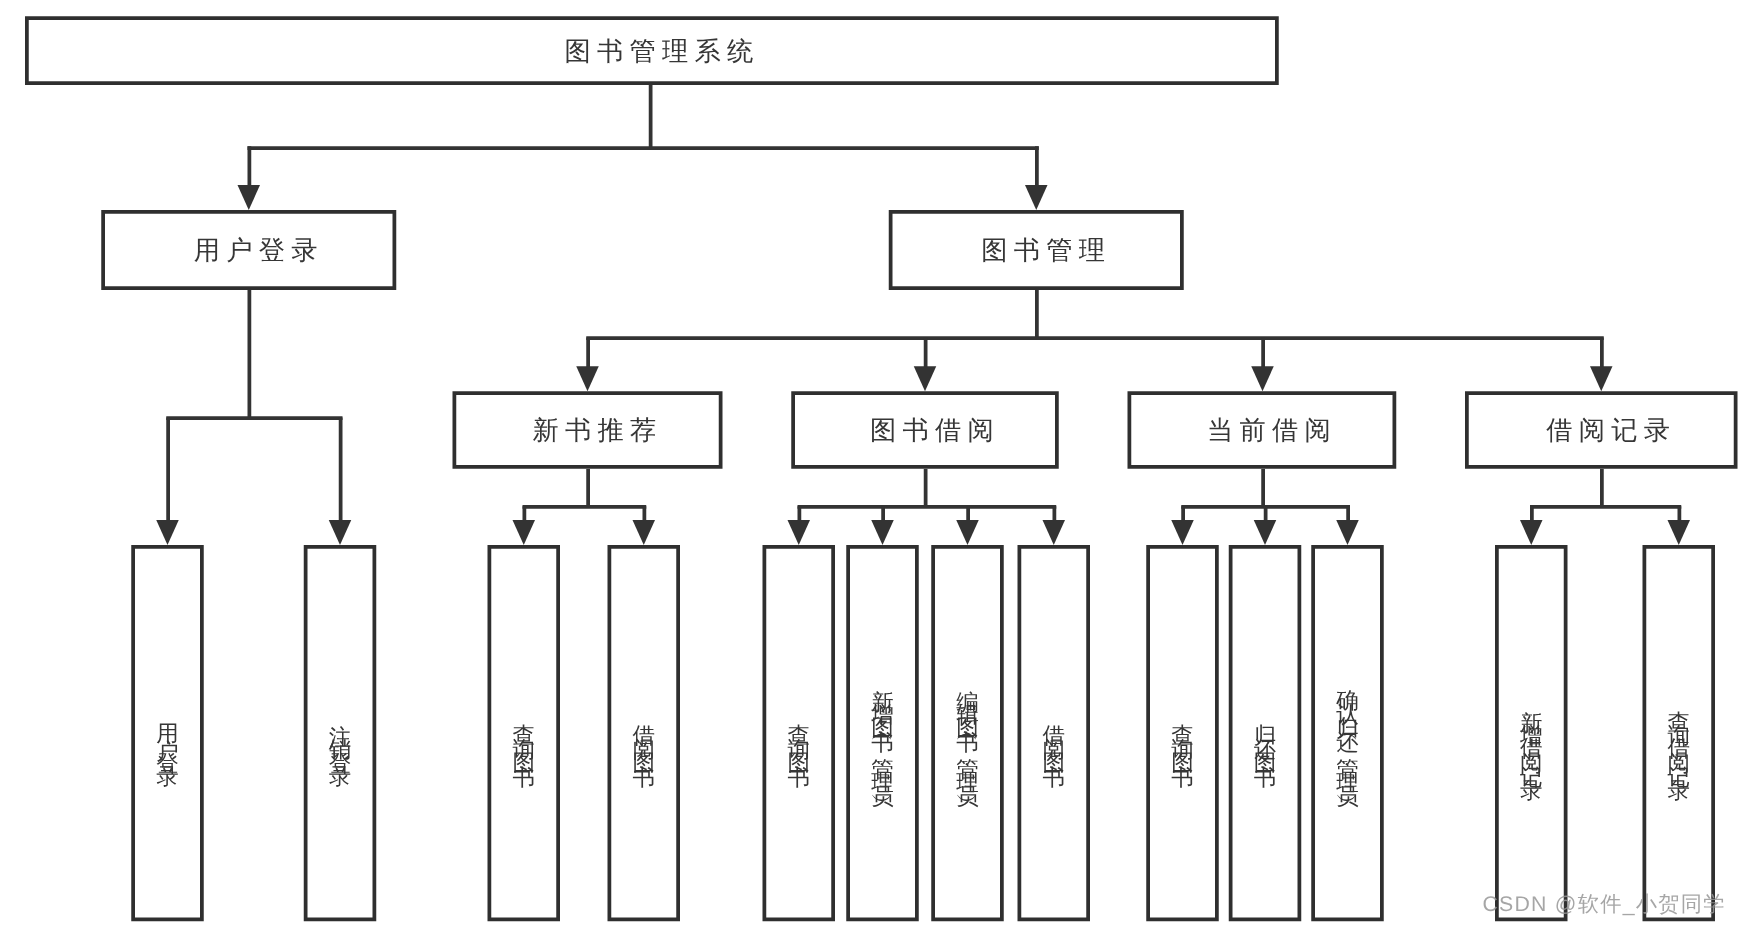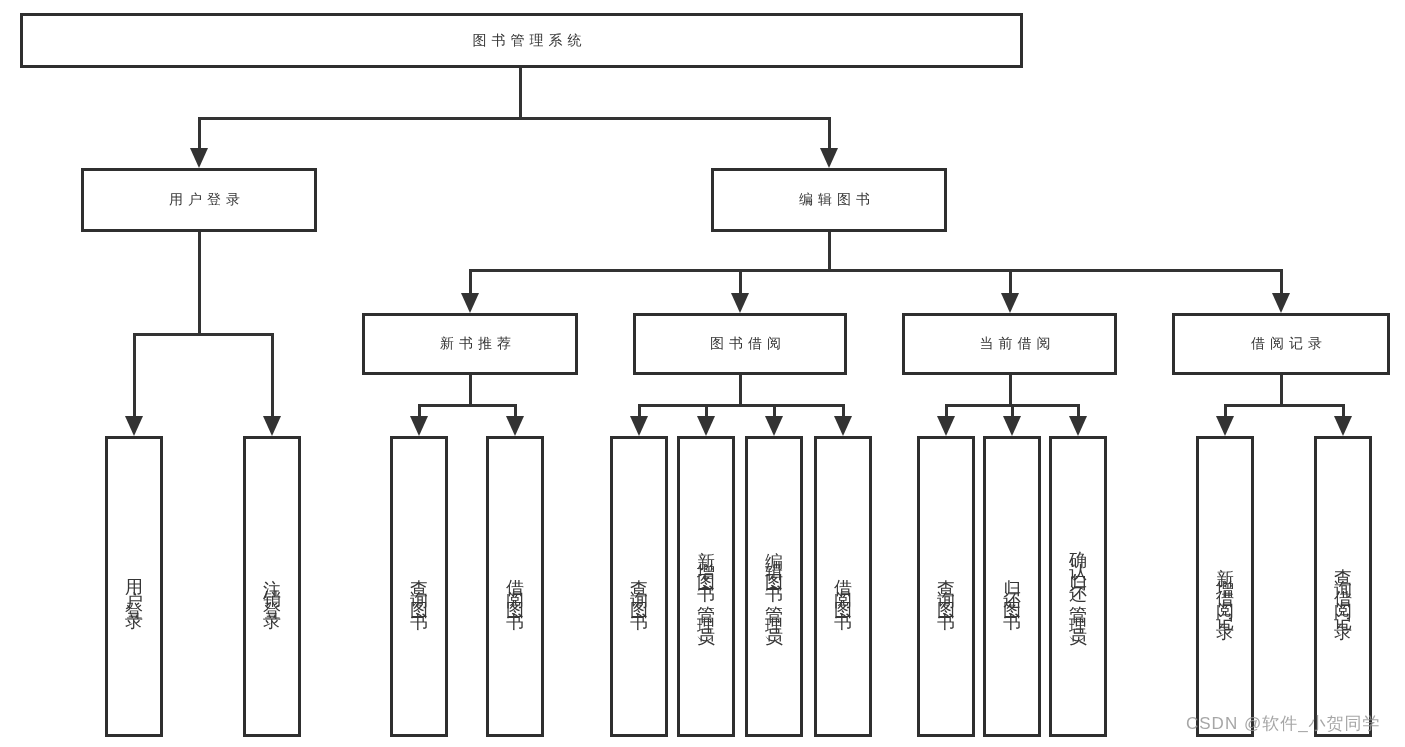--- a/index.html
+++ b/index.html
@@ -4,21 +4,21 @@
 <style>
   html,body{margin:0;padding:0;background:#ffffff;}
   .canvas{
     position:relative;width:1405px;height:747px;background:#ffffff;
     font-family:"Liberation Sans","DejaVu Sans",sans-serif;overflow:hidden;
   }
   .box{
     position:absolute;box-sizing:border-box;border:3px solid #2f2f2f;background:#ffffff;
     display:flex;align-items:center;justify-content:center;color:#363636;z-index:2;
   }
-  .box-h{font-size:14px;letter-spacing:5px;white-space:nowrap;padding-left:16px;}
+  .box-h{font-size:21px;letter-spacing:5px;white-space:nowrap;padding-left:16px;}
   .box-v span{
     writing-mode:vertical-rl;text-orientation:mixed;
     font-size:18px;letter-spacing:11px;line-height:1;
   }
   .vline{position:absolute;width:3px;background:#333333;z-index:1;}
   .hline{position:absolute;height:3px;background:#333333;z-index:1;}
   .arrow{
     position:absolute;width:0;height:0;z-index:1;
     border-left:9px solid transparent;border-right:9px solid transparent;
     border-top:20px solid #333333;
@@ -92,21 +92,21 @@
   <div class="arrow" style="left:1334px;top:416px"></div>
 
   <div class="box box-h" style="left:20px;top:13px;width:1003px;height:55px">
     <span>图书管理系统</span>
   </div>
 
   <div class="box box-h" style="left:81px;top:168px;width:236px;height:64px">
     <span>用户登录</span>
   </div>
   <div class="box box-h" style="left:711px;top:168px;width:236px;height:64px">
-    <span>编辑图书</span>
+    <span>图书管理</span>
   </div>
 
   <div class="box box-h" style="left:362px;top:313px;width:216px;height:62px">
     <span>新书推荐</span>
   </div>
   <div class="box box-h" style="left:633px;top:313px;width:214px;height:62px">
     <span>图书借阅</span>
   </div>
   <div class="box box-h" style="left:902px;top:313px;width:215px;height:62px">
     <span>当前借阅</span>

